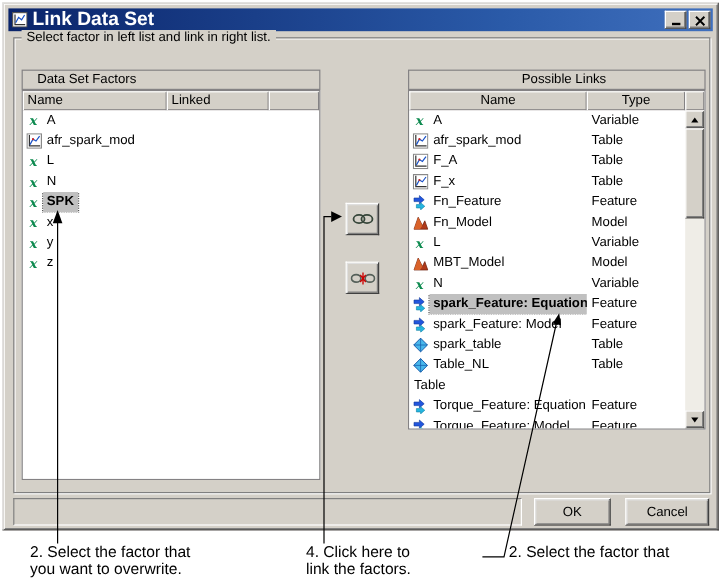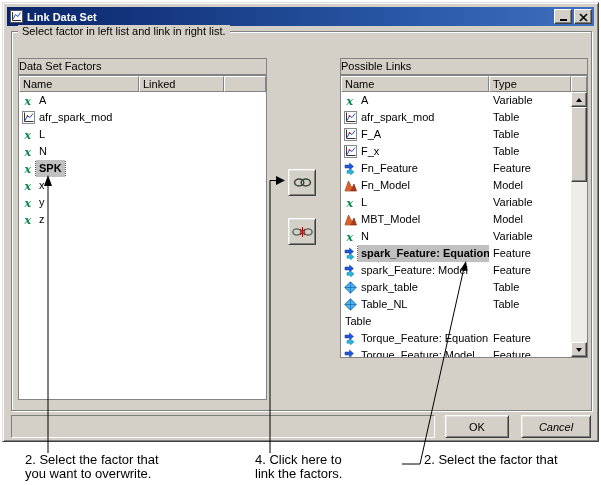--- a/index.html
+++ b/index.html
@@ -6,37 +6,37 @@
   .canvas{position:relative;width:601px;height:485px;background:#fff;overflow:hidden;
           font-family:"Liberation Sans",sans-serif;font-size:11px;color:#000;}
 
   
   .dialog{position:absolute;left:2px;top:2px;width:595px;height:438px;background:#d4d0c8;
           border:1px solid;border-color:#dfdfdf #404040 #404040 #dfdfdf;
           box-shadow:inset 1px 1px 0 #fff, inset -1px -1px 0 #808080;}
   .titlebar{position:absolute;left:4px;top:4px;right:4px;height:19px;
             background:linear-gradient(90deg,#0a246a,#2a5aa8 70%,#3f6fbd);display:flex;align-items:center;}
   .title-icon{width:13px;height:13px;margin:0 4px 0 3px;flex:0 0 auto;}
-  .title-text{color:#fff;font-weight:bold;font-size:11px;flex:1;white-space:nowrap;}
+  .title-text{color:#fff;font-weight:bold;font-size:16px;flex:1;white-space:nowrap;}
   .tb-btn{width:16px;height:13px;margin-right:2px;background:#d4d0c8;flex:0 0 auto;
           border:1px solid;border-color:#fff #404040 #404040 #fff;
           box-shadow:inset -1px -1px 0 #808080;display:flex;align-items:flex-end;justify-content:center;cursor:default;}
   .min-glyph{display:block;width:7px;height:2px;background:#000;margin:0 0 2px 0;}
   .btn-close svg{margin:0 auto 1px;}
 
   .groupbox{position:absolute;left:8px;top:28px;width:579px;height:378px;
             border:1px solid #808080;box-shadow:inset 1px 1px 0 #fff, 1px 1px 0 #fff;}
   .gb-label{position:absolute;left:6px;top:-7px;background:#d4d0c8;padding:0 4px;font-size:11px;}
 
   
   .panel{position:absolute;}
   .left-panel{left:6px;top:26px;width:249px;height:342px;}
-  .right-panel{left:328px;top:26px;width:248px;height:300px;}
+  .right-panel{left:328px;top:26px;width:248px;height:300px;text-align:center;}
   .ptitle{height:17px;line-height:15px;box-sizing:border-box;border:1px solid #848284;
-          background:#d4d0c8;padding-left:0;}
+          background:#d4d0c8;padding-left:12px;}
   .ptable{position:absolute;left:0;right:0;top:17px;bottom:0;border:1px solid #848284;background:#fff;overflow:hidden;}
   .phead{display:flex;height:16px;}
   .hcell{box-sizing:border-box;height:16px;background:#d4d0c8;padding:1px 3px 0;
          border-top:1px solid #fff;border-left:1px solid #fff;
          border-right:1px solid #848284;border-bottom:1px solid #848284;overflow:hidden;white-space:nowrap;}
   .w-lname{width:120px;} .w-llinked{width:85px;} .hfill{flex:1;}
   .w-rname{width:148px;} .w-rtype{width:82px;} .w-sb{width:16px;}
   .pbody{position:absolute;left:0;right:0;top:16px;bottom:0;background:#fff;overflow:hidden;}
   .rbody{right:16px;}
   .row{display:flex;height:17px;line-height:17px;align-items:center;white-space:nowrap;}
@@ -66,21 +66,21 @@
             border:1px solid;border-color:#fff #404040 #404040 #fff;box-shadow:inset -1px -1px 0 #808080;box-sizing:border-box;}
   .tri-up{width:0;height:0;border-left:3px solid transparent;border-right:3px solid transparent;border-bottom:4px solid #000;}
   .tri-down{width:0;height:0;border-left:3px solid transparent;border-right:3px solid transparent;border-top:4px solid #000;}
 
   
   .bottom-strip{position:absolute;left:8px;top:412px;width:424px;height:23px;
                 border:1px solid;border-color:#808080 #fff #fff #808080;box-sizing:border-box;}
   .btn{position:absolute;top:412px;height:23px;background:#d4d0c8;font-family:"Liberation Sans",sans-serif;
        font-size:11px;border:1px solid;border-color:#fff #404040 #404040 #fff;
        box-shadow:inset 1px 1px 0 #dfdfdf, inset -1px -1px 0 #808080;cursor:default;}
-  .ok-btn{left:442px;width:64px;} .cancel-btn{left:518px;width:70px;font-style:italic;}
+  .ok-btn{left:442px;width:64px;} .cancel-btn{left:518px;width:70px;}
 
   
   .ann{position:absolute;font-size:13px;line-height:14px;color:#000;}
   .ann1{left:25px;top:453px;} .ann2{left:255px;top:453px;} .ann3{left:424px;top:453px;}
 
   .overlay{position:absolute;left:0;top:0;width:601px;height:485px;pointer-events:none;}
 </style>
 </head>
 <body>
 

